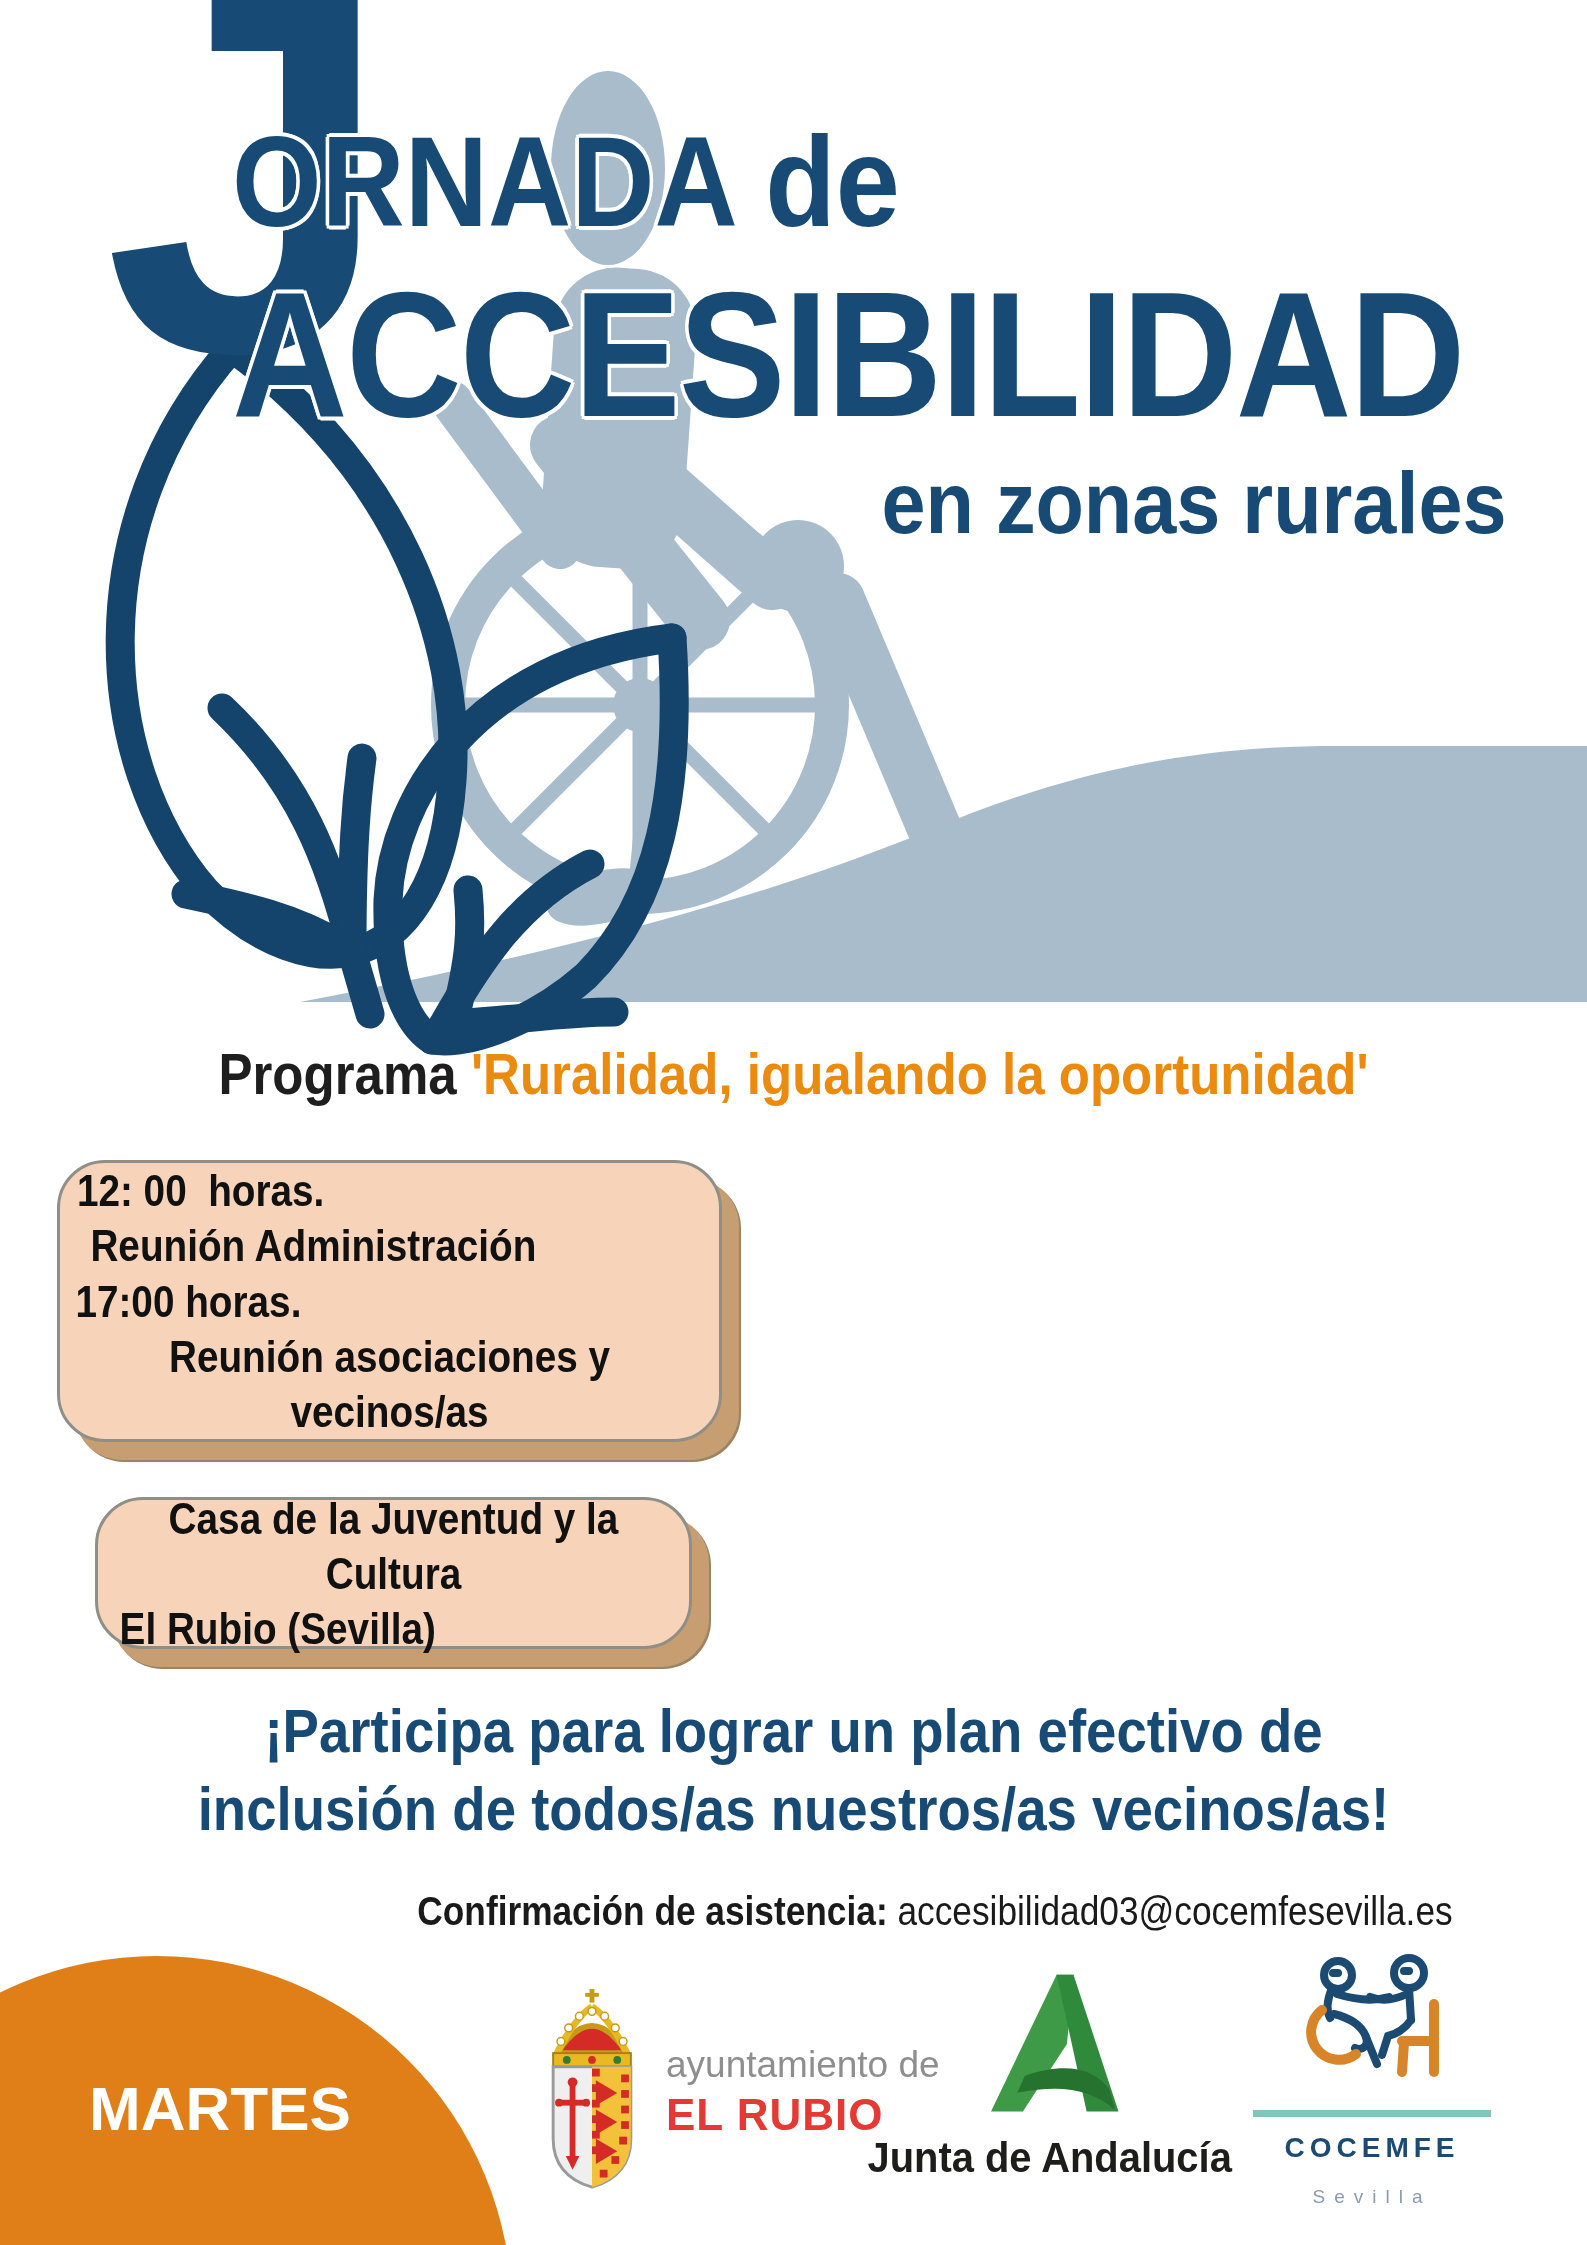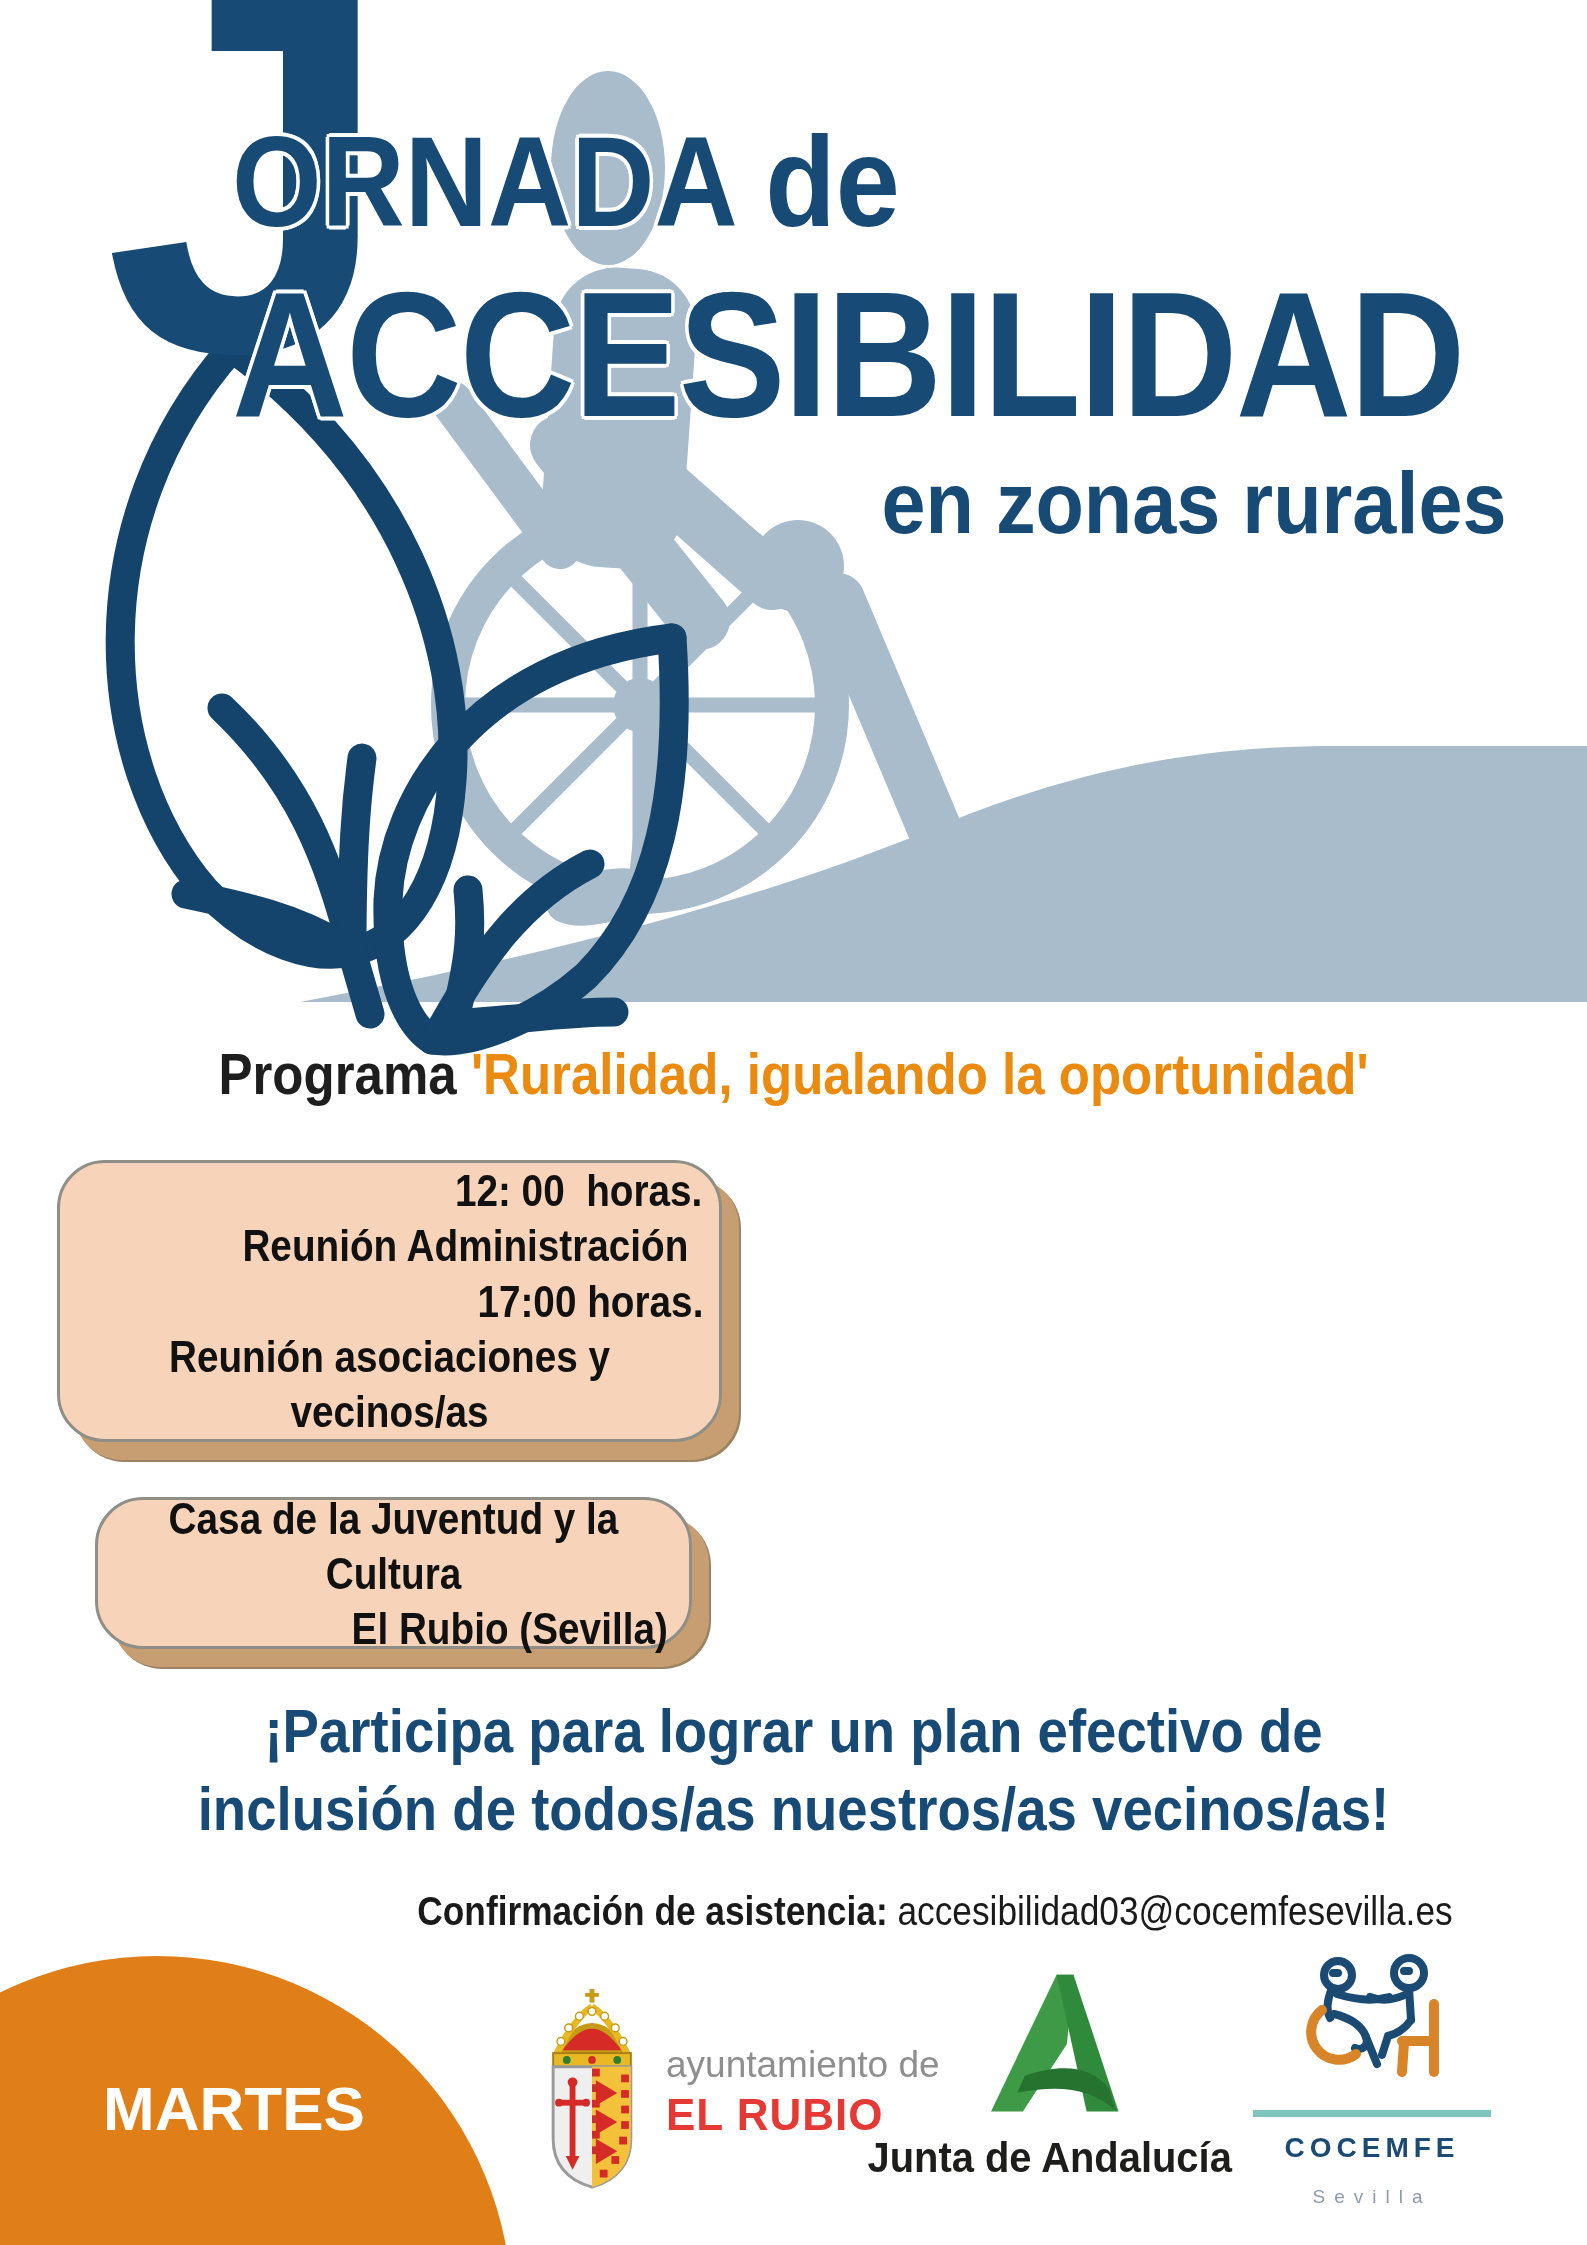--- a/index.html
+++ b/index.html
@@ -45,21 +45,21 @@
     transform:scaleX(.88);transform-origin:center top;white-space:nowrap;
   }
   .program-line .quote{color:#EA8A0E;font-weight:bold;}
   
   .box{
     position:absolute;
     background:#F7D3BA;
     border:3px solid #8F8F87;
     border-radius:48px;
     box-shadow:17px 18px 0 #C79E72, 19px 20px 0 #9b8464;
-    display:flex;flex-direction:column;justify-content:center;align-items:flex-end;
+    display:flex;flex-direction:column;justify-content:center;align-items:flex-start;
     color:#111;font-weight:bold;text-align:center;
   }
   .box .bline{font-size:44px;line-height:1.25;transform:scaleX(.88);transform-origin:center center;white-space:pre-wrap;}
   .box1{left:57px;top:1160px;width:665px;height:282px;}
   .box1 .gap{height:64px;}
   .box2{left:783px;top:1163px;width:740px;height:437px;}
   .box2 .bline{margin:18px 0;}
   .box3{left:95px;top:1497px;width:597px;height:152px;}
   
   .cta{
@@ -74,21 +74,21 @@
     text-align:center;color:#1A1A1A;font-size:41px;
     transform:scaleX(.86);transform-origin:center top;white-space:nowrap;
   }
   .confirm .label{font-weight:bold;}
   
   .date-circle{
     position:absolute;left:-198px;top:1956px;width:710px;height:710px;
     border-radius:50%;background:#E07F17;
   }
   .date-text{
-    position:absolute;left:14px;top:2078px;width:440px;
+    position:absolute;left:0;top:2078px;width:440px;
     text-align:center;color:#fff;font-weight:bold;font-size:62px;line-height:1;
   }
   .date-text .d2{margin-top:22px;}
   
   .crest{position:absolute;left:524px;top:1985px;}
   .ayto-text{position:absolute;left:666px;top:2046px;line-height:1;}
   .ayto-line1{font-size:37px;color:#8E8E8E;letter-spacing:0;}
   .ayto-line2{font-size:44px;color:#E53935;font-weight:bold;margin-top:10px;letter-spacing:1px;}
   .junta-logo{position:absolute;left:976px;top:1968px;}
   .junta-label{position:absolute;left:858px;top:2134px;width:380px;text-align:center;

